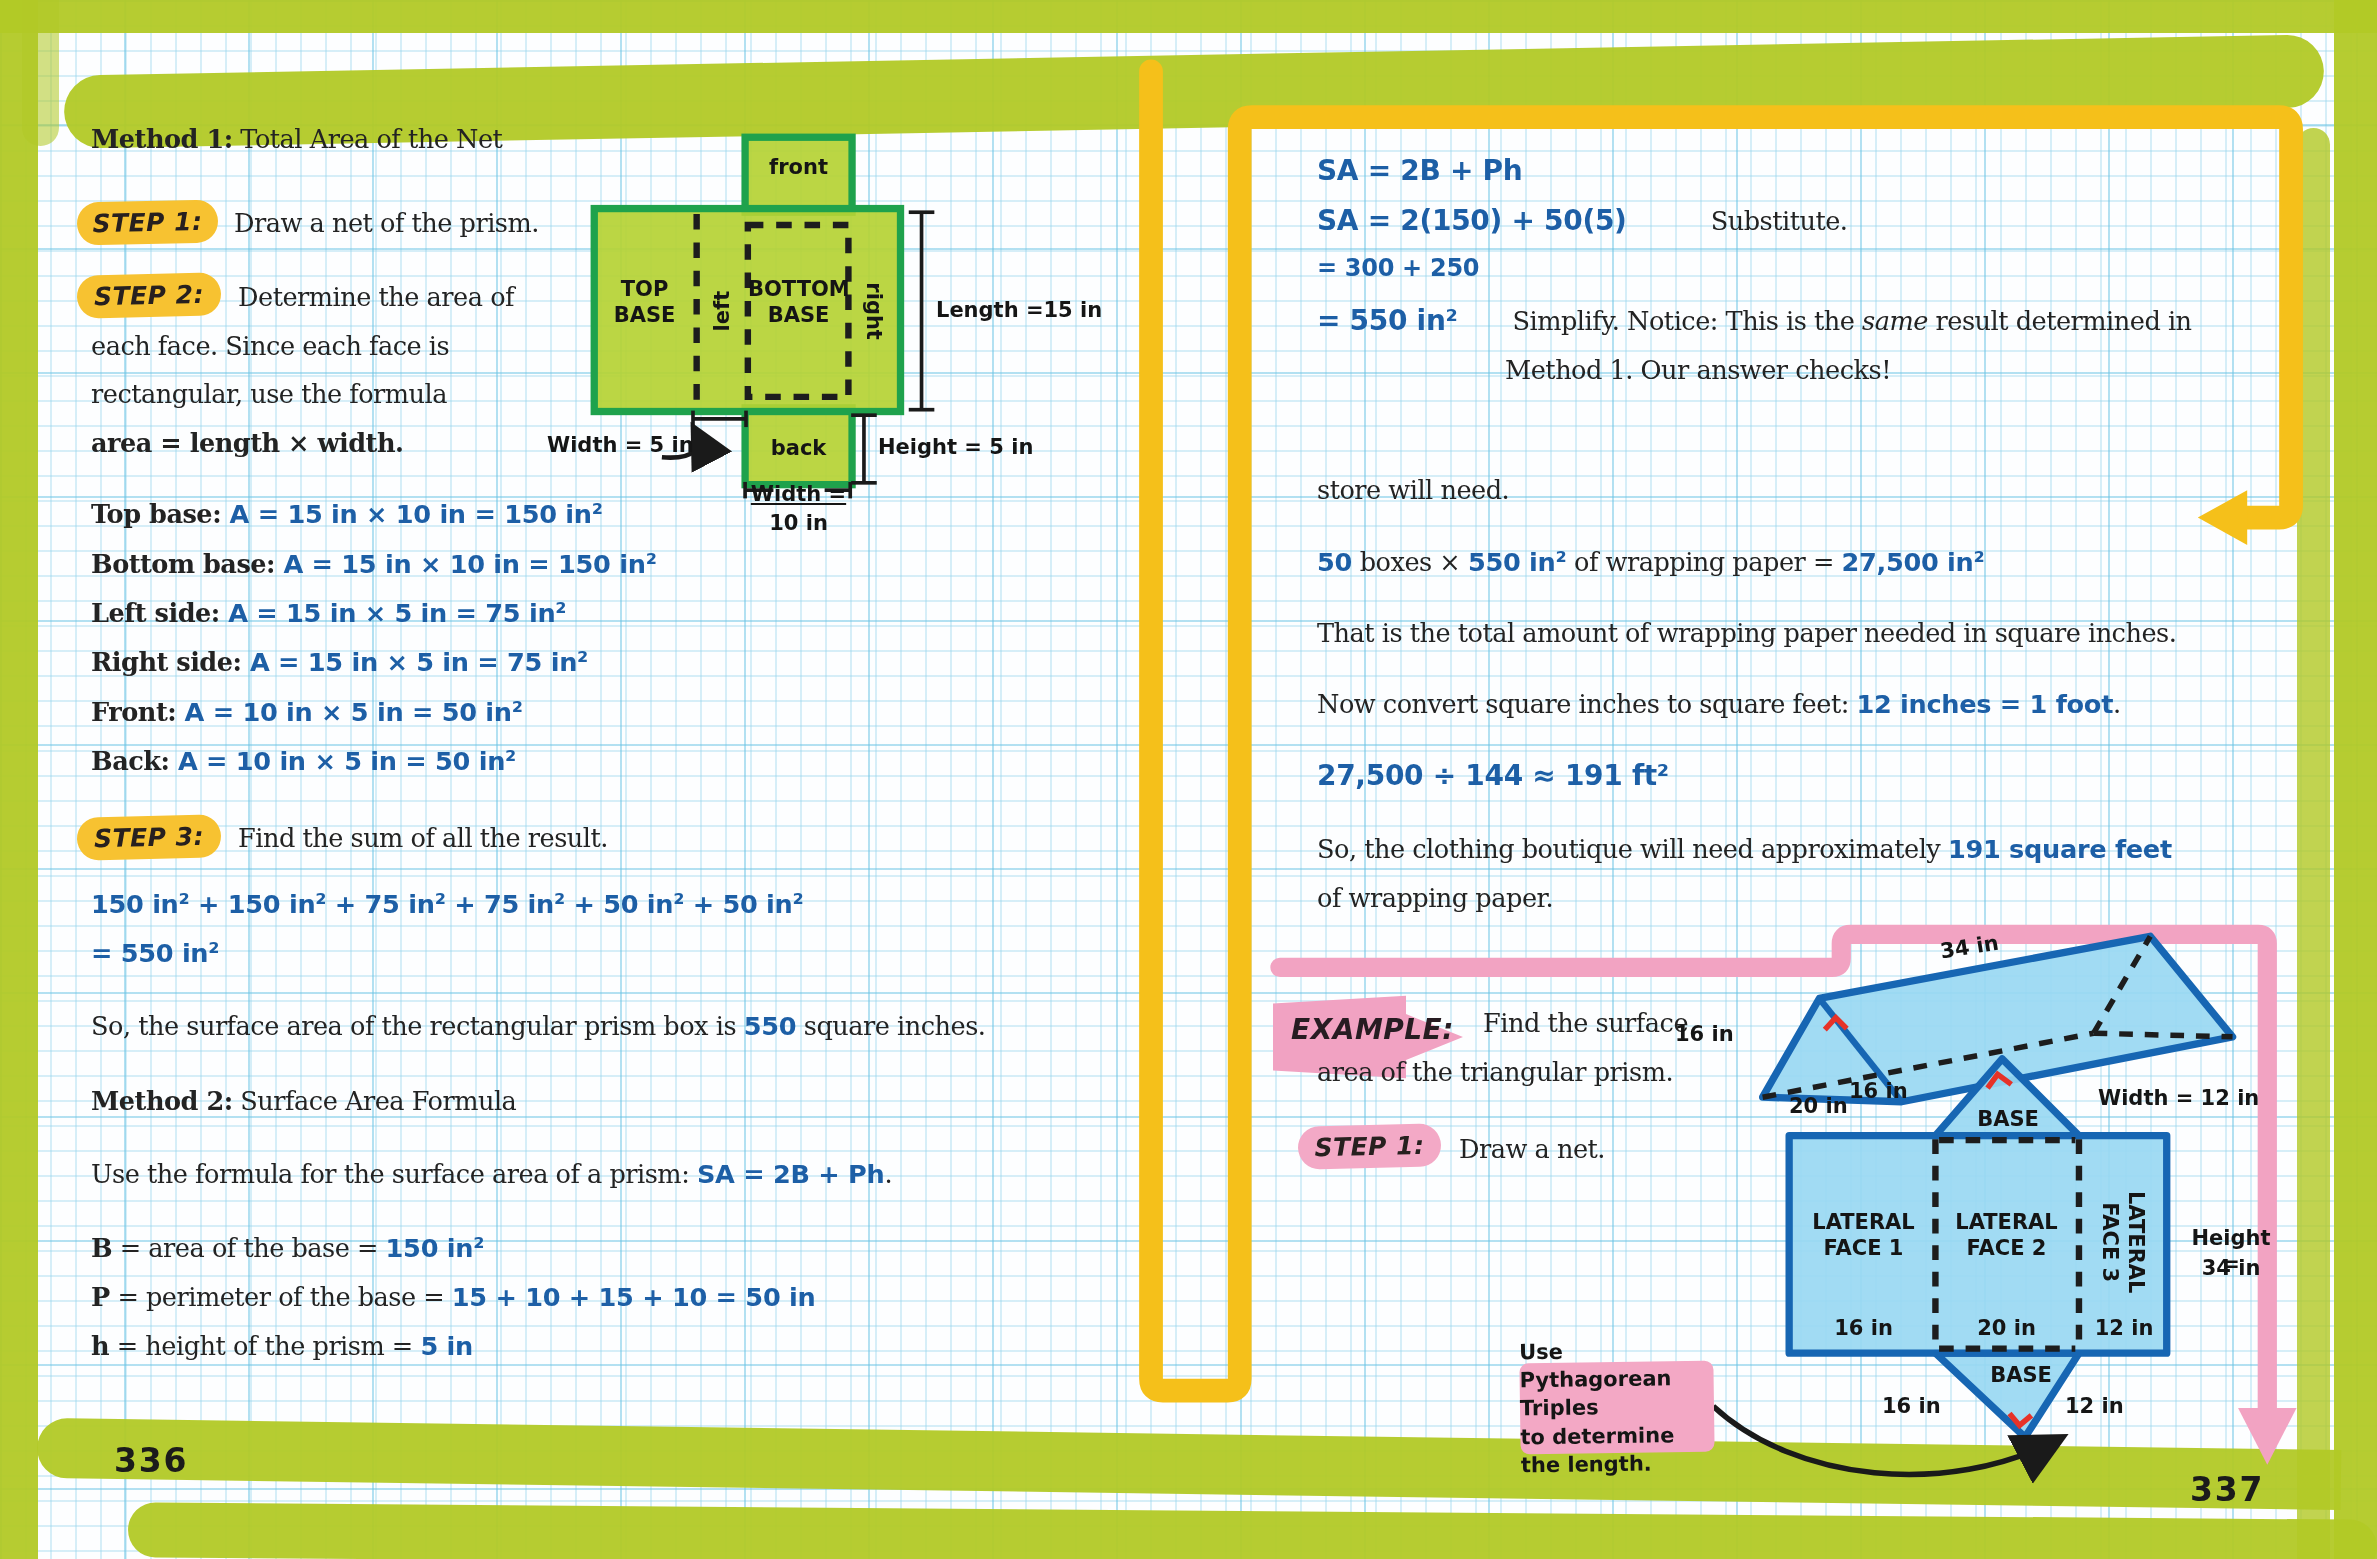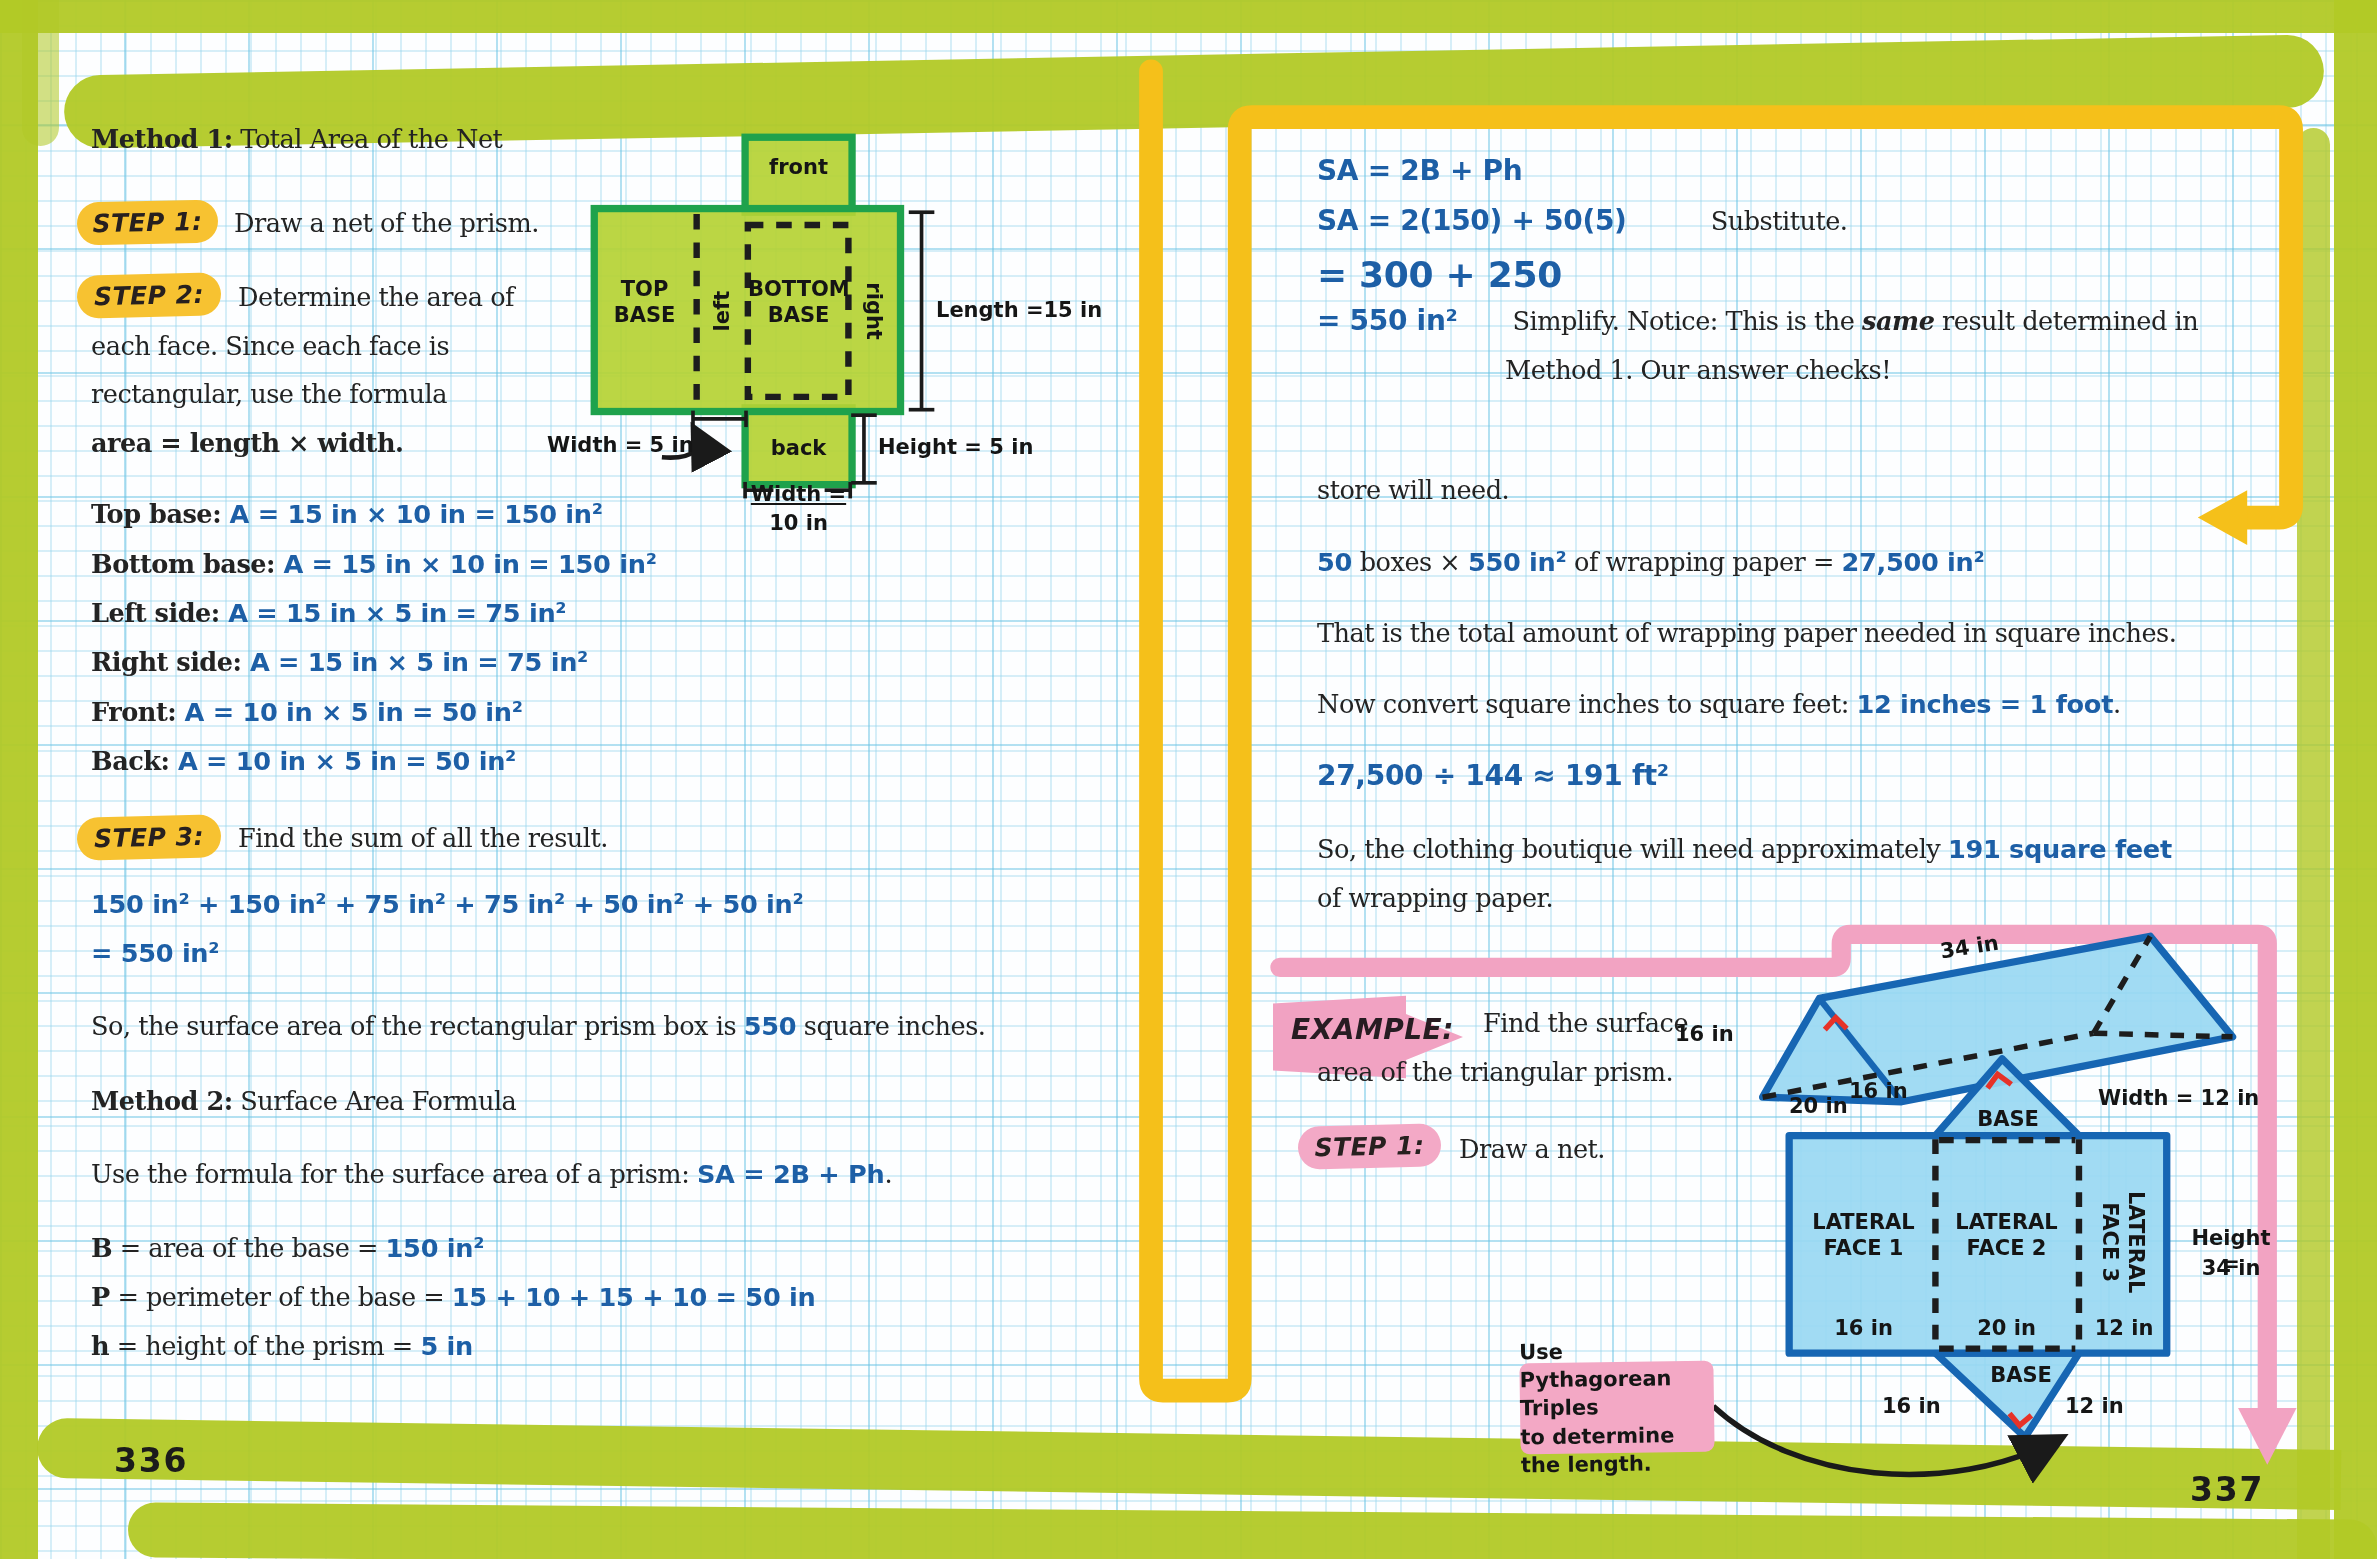--- a/index.html
+++ b/index.html
@@ -9,21 +9,21 @@
       repeating-linear-gradient(to right, rgba(105,195,228,.50) 0 1.8px, transparent 1.8px 124px),
       repeating-linear-gradient(to bottom, rgba(105,195,228,.50) 0 1.8px, transparent 1.8px 124px),
       repeating-linear-gradient(to right, rgba(150,212,236,.38) 0 1.8px, transparent 1.8px 25px),
       repeating-linear-gradient(to bottom, rgba(150,212,236,.38) 0 1.8px, transparent 1.8px 25px);
     font-family:"DejaVu Serif",serif;}
   .abs{position:absolute;}
   .limebar{position:absolute;background:rgba(178,201,38,.95);}
   
   .t{position:absolute;white-space:nowrap;font:400 25.6px "DejaVu Serif",serif;color:#232323;letter-spacing:-0.5px;}
   .t .b{font-weight:700;}
-  .t .i{font-style:italic;font-weight:bold;}
+  .t .i{font-style:italic;}
   .m{font-family:"DejaVu Sans",sans-serif;font-weight:700;color:#1d5fa6;letter-spacing:-0.3px;}
   .tm{position:absolute;white-space:nowrap;font:700 25.6px "DejaVu Sans",sans-serif;color:#1d5fa6;letter-spacing:-0.3px;}
   
   .lbl{position:absolute;font:700 21px "DejaVu Sans",sans-serif;color:#151515;white-space:nowrap;}
   .lblc{position:absolute;font:700 21px "DejaVu Sans",sans-serif;color:#151515;text-align:center;line-height:1.25;white-space:normal;}
   
   .pill{position:absolute;display:flex;align-items:center;justify-content:center;height:43px;border-radius:24px;
     background:#f7c231;transform:rotate(-1.3deg);font:italic 700 25px "DejaVu Sans",sans-serif;color:#27201f;letter-spacing:0.5px;}
   .pill.pink{background:#f3a9c6;}
   .exarrow{position:absolute;left:1273px;top:993px;width:190px;height:88px;background:#f1a2c2;
@@ -163,21 +163,21 @@
   <div class="lblc" style="left:677px;top:298px;width:91px;transform:rotate(-90deg);">left</div>
   <div class="lblc" style="left:828px;top:298px;width:91px;transform:rotate(90deg);">right</div>
   <div class="lbl" style="left:936px;top:298px;">Length =15 in</div>
   <div class="lbl" style="left:547px;top:433px;">Width = 5 in</div>
   <div class="lbl" style="left:878px;top:435px;">Height = 5 in</div>
   <div class="lblc" style="left:750px;top:481px;width:97px;text-decoration:underline;">Width =</div>
   <div class="lblc" style="left:750px;top:510px;width:97px;">10 in</div>
 
   <div class="tm" style="left:1317px;top:154px;font-size:28px;">SA = 2B + Ph</div>
   <div class="t" style="left:1317px;top:204px;"><span class="m" style="font-size:28px;">SA = 2(150) + 50(5)</span><span style="display:inline-block;width:84px;"></span><span>Substitute.</span></div>
-  <div class="tm" style="left:1317px;top:254px;font-size:36px;text-align:right;">= 300 + 250</div>
+  <div class="tm" style="left:1317px;top:254px;font-size:24px;text-align:right;">= 300 + 250</div>
   <div class="t" style="left:1317px;top:304px;"><span class="m" style="font-size:28px;">= 550 in²</span><span style="display:inline-block;width:55px;"></span><span>Simplify. Notice: This is the </span><span class="i">same</span><span> result determined in</span></div>
   <div class="t" style="left:1505px;top:355px;">Method 1. Our answer checks!</div>
 
   <div class="t" style="left:1317px;top:475px;">store will need.</div>
 
   <div class="t" style="left:1317px;top:547px;"><span class="m">50</span><span> boxes × </span><span class="m">550 in²</span><span> of wrapping paper = </span><span class="m">27,500 in²</span></div>
 
   <div class="t" style="left:1317px;top:618px;">That is the total amount of wrapping paper needed in square inches.</div>
 
   <div class="t" style="left:1317px;top:689px;"><span>Now convert square inches to square feet: </span><span class="m">12 inches = 1 foot</span><span>.</span></div>

